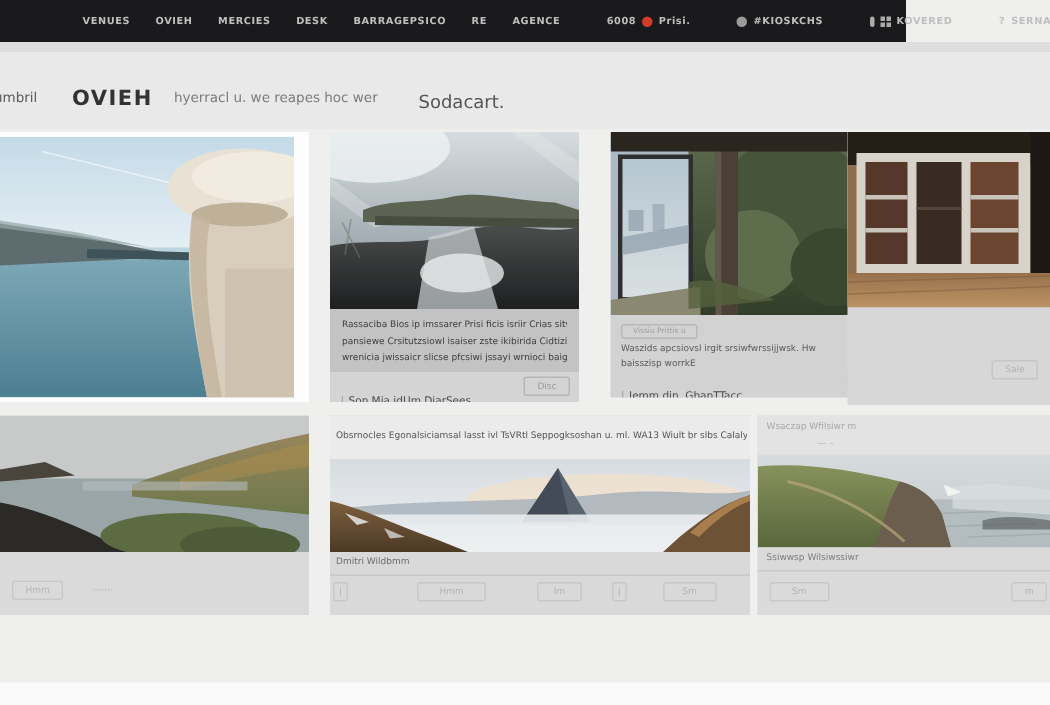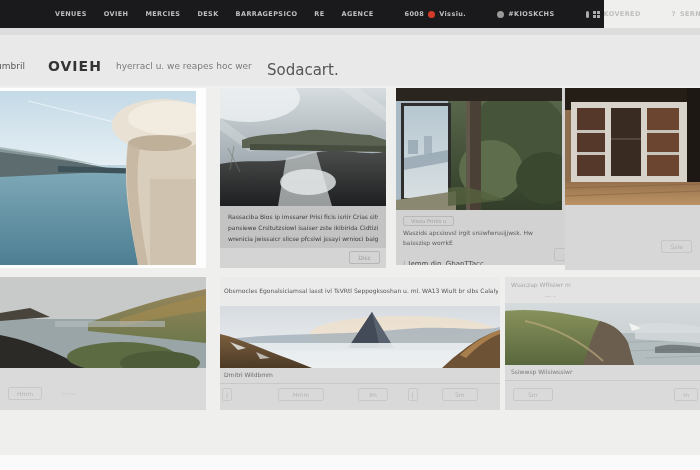--- a/index.html
+++ b/index.html
@@ -36,21 +36,21 @@
     background:linear-gradient(135deg,#7c7c7c 45%,#565656 45%); }
   .nav-dots { font-size:7px; color:#6d6d6d; letter-spacing:1.5px; }
   
   .subbar { position:absolute; left:0; top:28px; width:700px; height:7px; background:#dddddd; }
   .header { position:absolute; left:0; top:35px; width:700px; height:51px; background:#e9e9e9; }
   .header-row { position:absolute; left:0; top:24px; width:100%; display:flex; align-items:baseline; }
   .hd-prefix { position:absolute; left:-4px; top:2px; font-size:9px; color:#5a5a5a; }
   .hd-title { position:absolute; left:48px; top:-1px; font-size:14px; font-weight:bold;
     letter-spacing:1px; color:#333; }
   .hd-tagline { position:absolute; left:116px; top:2px; font-size:9px; color:#7b7b7b; }
-  .hd-link { position:absolute; left:267px; top:2px; font-size:15px; color:#555; cursor:pointer; }
+  .hd-link { position:absolute; left:279px; top:2px; font-size:12px; color:#555; cursor:pointer; }
   
   .card { position:absolute; overflow:hidden; }
   .imgbox { position:absolute; overflow:hidden; cursor:pointer; }
   .imgbox svg { display:block; width:100%; height:100%; }
   .ghost-btn {
     display:inline-block; border:1px solid rgba(0,0,0,.14); color:#9a9a9a;
     font-size:6px; padding:2px 8px; border-radius:2px; background:transparent;
     white-space:nowrap; cursor:pointer;
   }
   .ghost-faint { border-color:rgba(0,0,0,.08); color:#b3b3b3; }
@@ -76,21 +76,21 @@
       <span class="nav-item">VENUES</span>
       <span class="nav-item">OVIEH</span>
       <span class="nav-item">MERCIES</span>
       <span class="nav-item">DESK</span>
       <span class="nav-item">BARRAGEPSICO</span>
       <span class="nav-item">RE</span>
       <span class="nav-item">AGENCE</span>
       <span class="nav-group">
         <span class="nav-item">6008</span>
         <span class="dot-red"></span>
-        <span class="nav-item">Vissiu.</span>
+        <span class="nav-item">Prisi.</span>
       </span>
       <span class="nav-group">
         <span class="icon-circle"></span>
         <span class="nav-item">#KIOSKCHS</span>
       </span>
       <span class="nav-group">
         <span class="icon-mic"></span>
         <span class="icon-grid"></span>
         <span class="nav-item">KOVERED</span>
       </span>
@@ -173,24 +173,27 @@
         <path d="M66,70 L96,63 L112,118 L58,118 Z" fill="#ccd2d3" opacity="0.7"></path>
         <ellipse cx="88" cy="94" rx="28" ry="13" fill="#e7ebeb" opacity="0.8"></ellipse>
         <path d="M8,60 L20,84 M14,58 L10,82" stroke="#757a6e" stroke-width="1" opacity="0.6" fill="none"></path>
       </svg>
     </div>
     <div class="desc-block" style="top:118px; height:42px;">
       <div class="desc-line">Rassaciba Bios ip imssarer Prisi ficis isriir Crias sitwrisg</div>
       <div class="desc-line">pansiewe Crsitutzsiowl isaiser zste ikibirida Cidtizil wr</div>
       <div class="desc-line">wrenicia jwissaicr slicse pfcsiwi jssayi wrnioci baigis</div>
     </div>
+    <div style="position:absolute; left:7px; top:166px;">
+      <span class="foot-label"><span class="foot-bar">|</span><span>Son Mia idUm DiarSees</span></span>
+    </div>
     <span class="ghost-btn" style="position:absolute; right:6px; top:163px;">Disc</span>
   </div>
 
-  <div class="card" style="left:396px; top:88px; width:194px; height:177px; background:#d2d2d2;">
+  <div class="card" style="left:407px; top:88px; width:194px; height:177px; background:#d2d2d2;">
     <div class="imgbox" style="left:0; top:0; width:166px; height:122px;">
       <svg viewBox="0 0 166 122" preserveAspectRatio="none">
         <defs>
           <linearGradient id="c-green" x1="0" y1="0" x2="0" y2="1">
             <stop offset="0" stop-color="#5a684c"></stop>
               <stop offset="1" stop-color="#323e29"></stop>
           </linearGradient>
           <linearGradient id="c-win" x1="0" y1="0" x2="0" y2="1">
             <stop offset="0" stop-color="#b6c7d1"></stop>
               <stop offset="1" stop-color="#d8dfe2"></stop>

